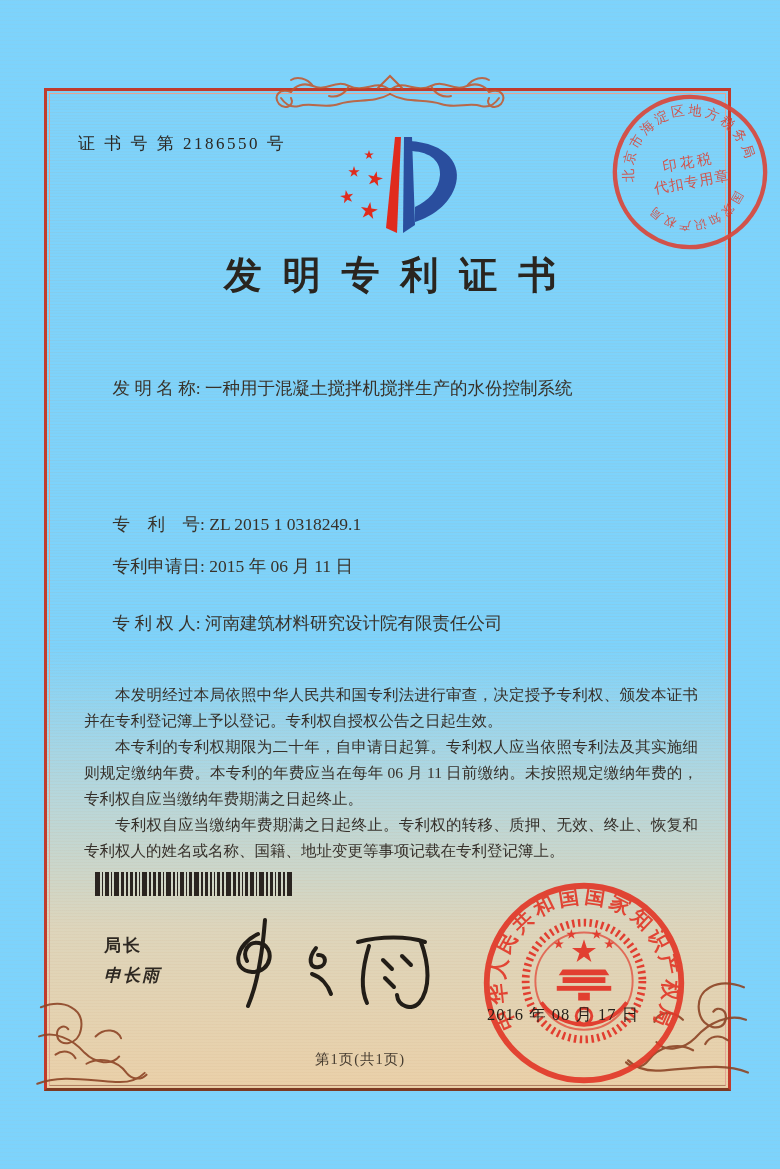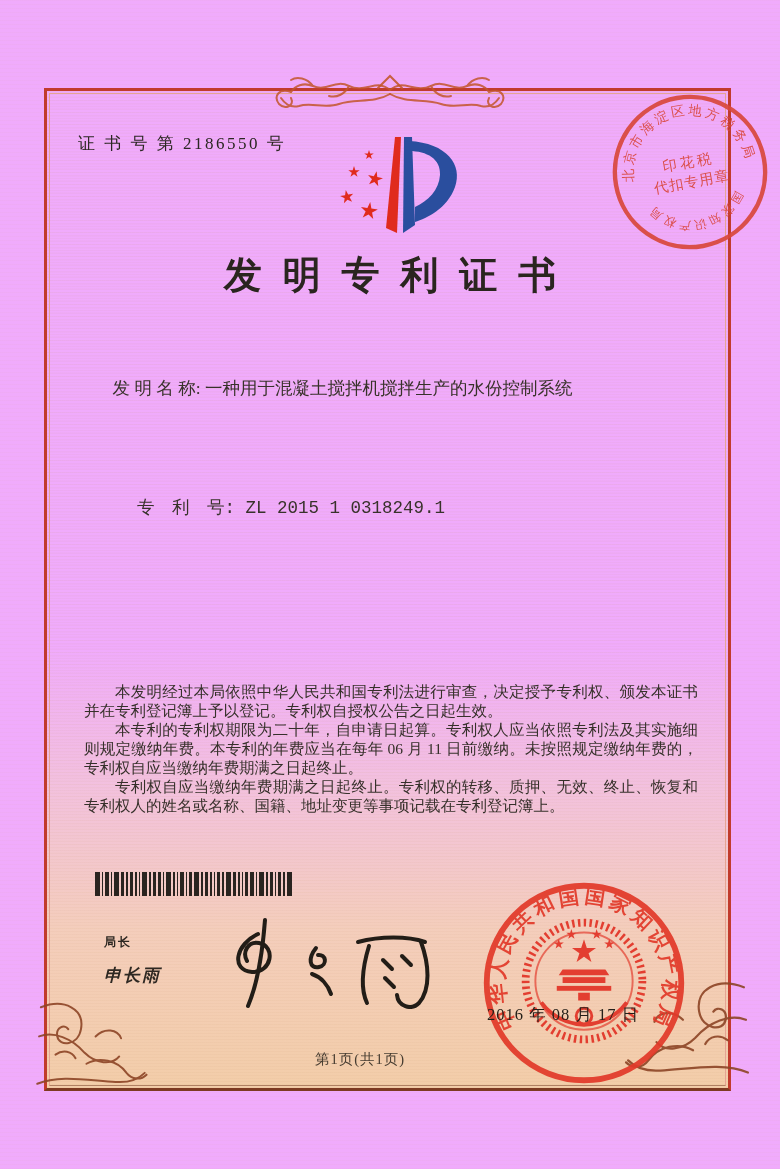--- a/index.html
+++ b/index.html
@@ -1,43 +1,43 @@
 <!DOCTYPE html>
 <html><head>
 <meta charset="utf-8">
 <style>
   html,body{margin:0;padding:0;}
   body{width:780px;height:1169px;background:#fbfaf6;font-family:"Liberation Serif","DejaVu Serif",serif;}
-  .page{position:relative;width:780px;height:1169px;background:#f0abfc;overflow:hidden;}
+  .page{position:relative;width:780px;height:1169px;background:#7dd3fc;overflow:hidden;}
   
   .page::before{content:"";position:absolute;inset:0;
     background:repeating-linear-gradient(0deg, rgba(205,165,120,0.05) 0 1px, rgba(255,255,255,0) 1px 4px);
     pointer-events:none;}
   
   .frame{position:absolute;left:44px;top:88px;width:687px;height:1003px;
     border:3px solid #c13b2c;border-bottom-color:#7d3a22;box-sizing:border-box;}
   .frame-inner{position:absolute;inset:2px;border:1px solid #e5a493;border-bottom-color:#b08063;}
   
   .warmwash{position:absolute;inset:0;
     background:linear-gradient(180deg, rgba(246,224,192,0) 56%, rgba(246,220,185,0.45) 70%,
       rgba(245,214,172,0.8) 84%, rgba(243,208,162,0.92) 100%);}
   .texture{position:absolute;inset:0;
     background:repeating-linear-gradient(0deg, rgba(190,140,95,0.06) 0 1px, rgba(255,255,255,0) 1px 3px);}
   .abs{position:absolute;}
   .cert-no{left:78px;top:132px;font-size:17px;letter-spacing:2.5px;color:#2b2722;white-space:pre;}
   .title{left:0;top:250px;width:780px;text-align:center;font-size:38px;font-weight:600;
     letter-spacing:0.55em;text-indent:0.55em;color:#2a251f;}
   .fieldrow{left:95px;width:600px;font-size:17.5px;color:#38322a;white-space:pre;}
-  .fr0{top:355px;} .fr1{top:417px;} .fr2{top:475px;font-family:Liberation Mono, monospace;} .fr3{top:533px;} .fr4{top:590px;} .fr5{top:647px;}
+  .fr0{top:355px;} .fr1{top:417px;} .fr2{top:491px;} .fr3{top:533px;} .fr4{top:590px;} .fr5{top:647px;}
   .flabel{font-weight:500;}
-  .paras{left:84px;top:682px;width:614px;font-size:15.5px;line-height:19px;color:#36302a;text-align:justify;}
+  .paras{left:84px;top:682px;width:614px;font-size:15.5px;line-height:26px;color:#36302a;text-align:justify;}
   .paras p{margin:0;text-indent:2em;}
   .barcode{left:95px;top:872px;width:208px;height:24px;display:flex;align-items:stretch;}
   .barcode i{display:block;background:#2a2420;margin-right:2px;}
-  .sig-title{left:104px;top:934px;font-size:12px;color:#2e2822;font-weight:600;letter-spacing:2px;}
+  .sig-title{left:104px;top:934px;font-size:17px;color:#2e2822;font-weight:600;letter-spacing:2px;}
   .sig-name{left:104px;top:964px;font-size:17px;color:#2e2822;font-weight:600;letter-spacing:2px;font-style:italic;}
   .footer{left:0;top:1050px;width:720px;text-align:center;font-size:14.5px;color:#463c30;letter-spacing:1px;}
   .seal-date{left:487px;top:1004px;font-size:16.5px;color:#241f19;letter-spacing:1px;z-index:6;white-space:pre;}
   .stampwrap{left:606px;top:88px;width:168px;height:168px;transform:rotate(-10deg);opacity:0.92;z-index:5;}
   .sealwrap{left:477px;top:876px;width:214px;height:214px;z-index:5;}
   .logowrap{left:323px;top:127px;width:152px;height:118px;}
   .sigsvg{left:212px;top:914px;width:240px;height:95px;z-index:4;}
   .orn-top{left:263px;top:60px;width:254px;height:56px;z-index:3;}
   .orn-bl{left:28px;top:1000px;width:126px;height:102px;z-index:3;}
   .orn-br{left:622px;top:976px;width:132px;height:120px;transform:scaleX(-1);z-index:3;}
@@ -127,20 +127,26 @@
     </svg>
   </div>
 
   <div class="abs title">发明专利证书</div>
 
   <div class="abs fieldrow fr0">
     <span class="flabel">发 明 名 称: </span><span>一种用于混凝土搅拌机搅拌生产的水份控制系统</span>
   </div>
   <div class="abs fieldrow fr2">
     <span class="flabel">专　利　号: </span><span>ZL 2015 1 0318249.1</span>
+  </div>
+  <div class="abs fieldrow fr3">
+    <span class="flabel">专利申请日: </span><span>2015 年 06 月 11 日</span>
+  </div>
+  <div class="abs fieldrow fr4">
+    <span class="flabel">专 利 权 人: </span><span>河南建筑材料研究设计院有限责任公司</span>
   </div>
 
   <div class="abs paras">
     <p>本发明经过本局依照中华人民共和国专利法进行审查，决定授予专利权、颁发本证书并在专利登记簿上予以登记。专利权自授权公告之日起生效。</p>
     <p>本专利的专利权期限为二十年，自申请日起算。专利权人应当依照专利法及其实施细则规定缴纳年费。本专利的年费应当在每年 06 月 11 日前缴纳。未按照规定缴纳年费的，专利权自应当缴纳年费期满之日起终止。</p>
     <p>专利权自应当缴纳年费期满之日起终止。专利权的转移、质押、无效、终止、恢复和专利权人的姓名或名称、国籍、地址变更等事项记载在专利登记簿上。</p>
   </div>
 
   <div class="abs barcode" id="barcode">
       <i style="width: 4.8px;"></i>

